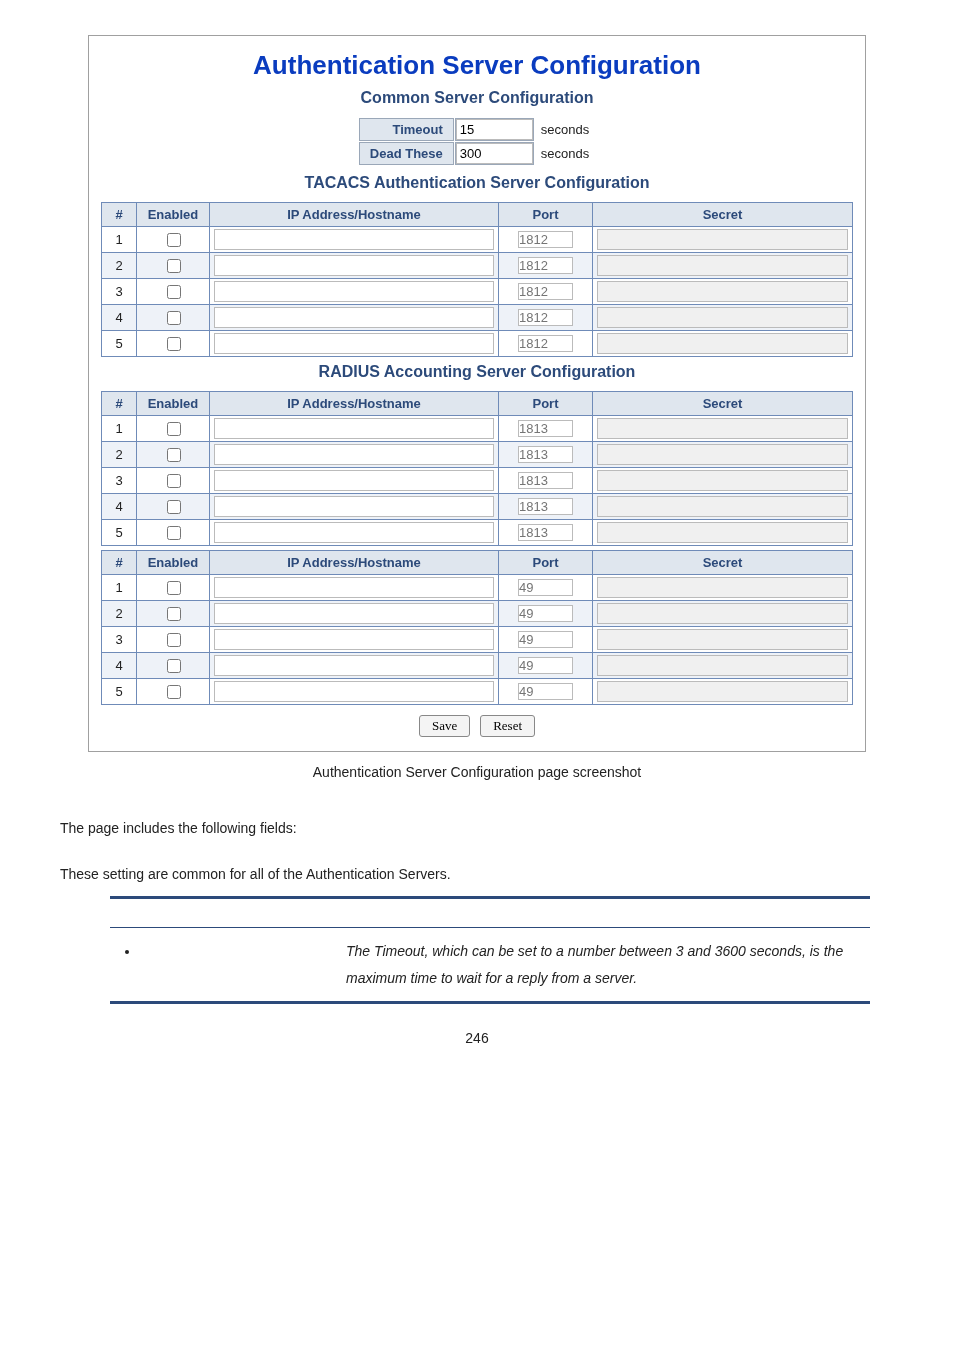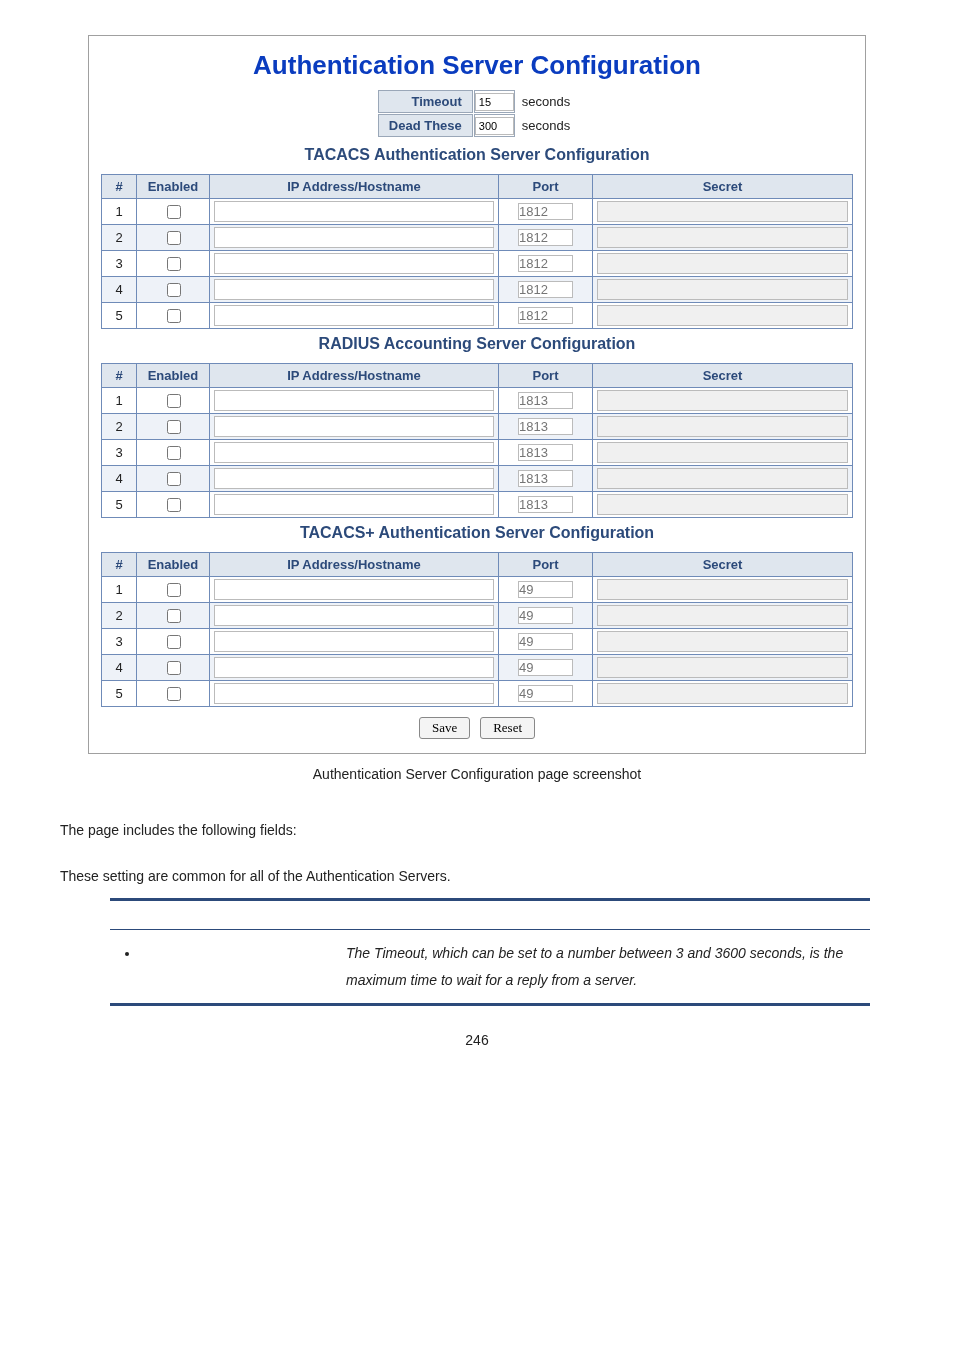--- a/index.html
+++ b/index.html
@@ -45,22 +45,22 @@
     font-size: 13px;
     color: #2c4a7a;
     font-weight: bold;
     text-align: right;
   }
   table.common td.inp {
     border: 1px solid #9aa7b8;
     padding: 0;
   }
   table.common input {
-    width: 39px;
-    font-size: 11px;
+    width: 77px;
+    font-size: 13px;
     border: 1px solid #bbb;
     padding: 2px 3px;
     box-sizing: border-box;
   }
   table.common td.unit {
     padding: 2px 6px;
     font-size: 13px;
   }
 
   
@@ -175,20 +175,21 @@
     font-size: 14px;
   }
 </style>
 </head>
 <body>
 
 <div class="panel">
 
   <h1 class="title">Authentication Server Configuration</h1>
 
+  <h2 class="sub">Common Server Configuration</h2>
 
   <table class="common">
     <tbody>
         <tr>
       <th>Timeout</th>
       <td class="inp"><input value="15" style=""></td>
       <td class="unit">seconds</td>
     </tr>
     <tr>
       <th>Dead These</th>
@@ -291,21 +292,20 @@
       <tr class="odd">
         <td>5</td>
         <td><input type="checkbox" style=""></td>
         <td class="ip"><input style=""></td>
         <td class="port"><input placeholder="1813" style=""></td>
         <td class="secret"><input style=""></td>
       </tr>
     </tbody>
   </table>
 
-  <h2 class="sub">TACACS+ Authentication Server Configuration</h2>
   <table class="srv">
     <thead>
       <tr>
         <th class="col-num">#</th>
         <th class="col-en">Enabled</th>
         <th class="col-ip">IP Address/Hostname</th>
         <th class="col-port">Port</th>
         <th class="col-secret">Secret</th>
       </tr>
     </thead>

